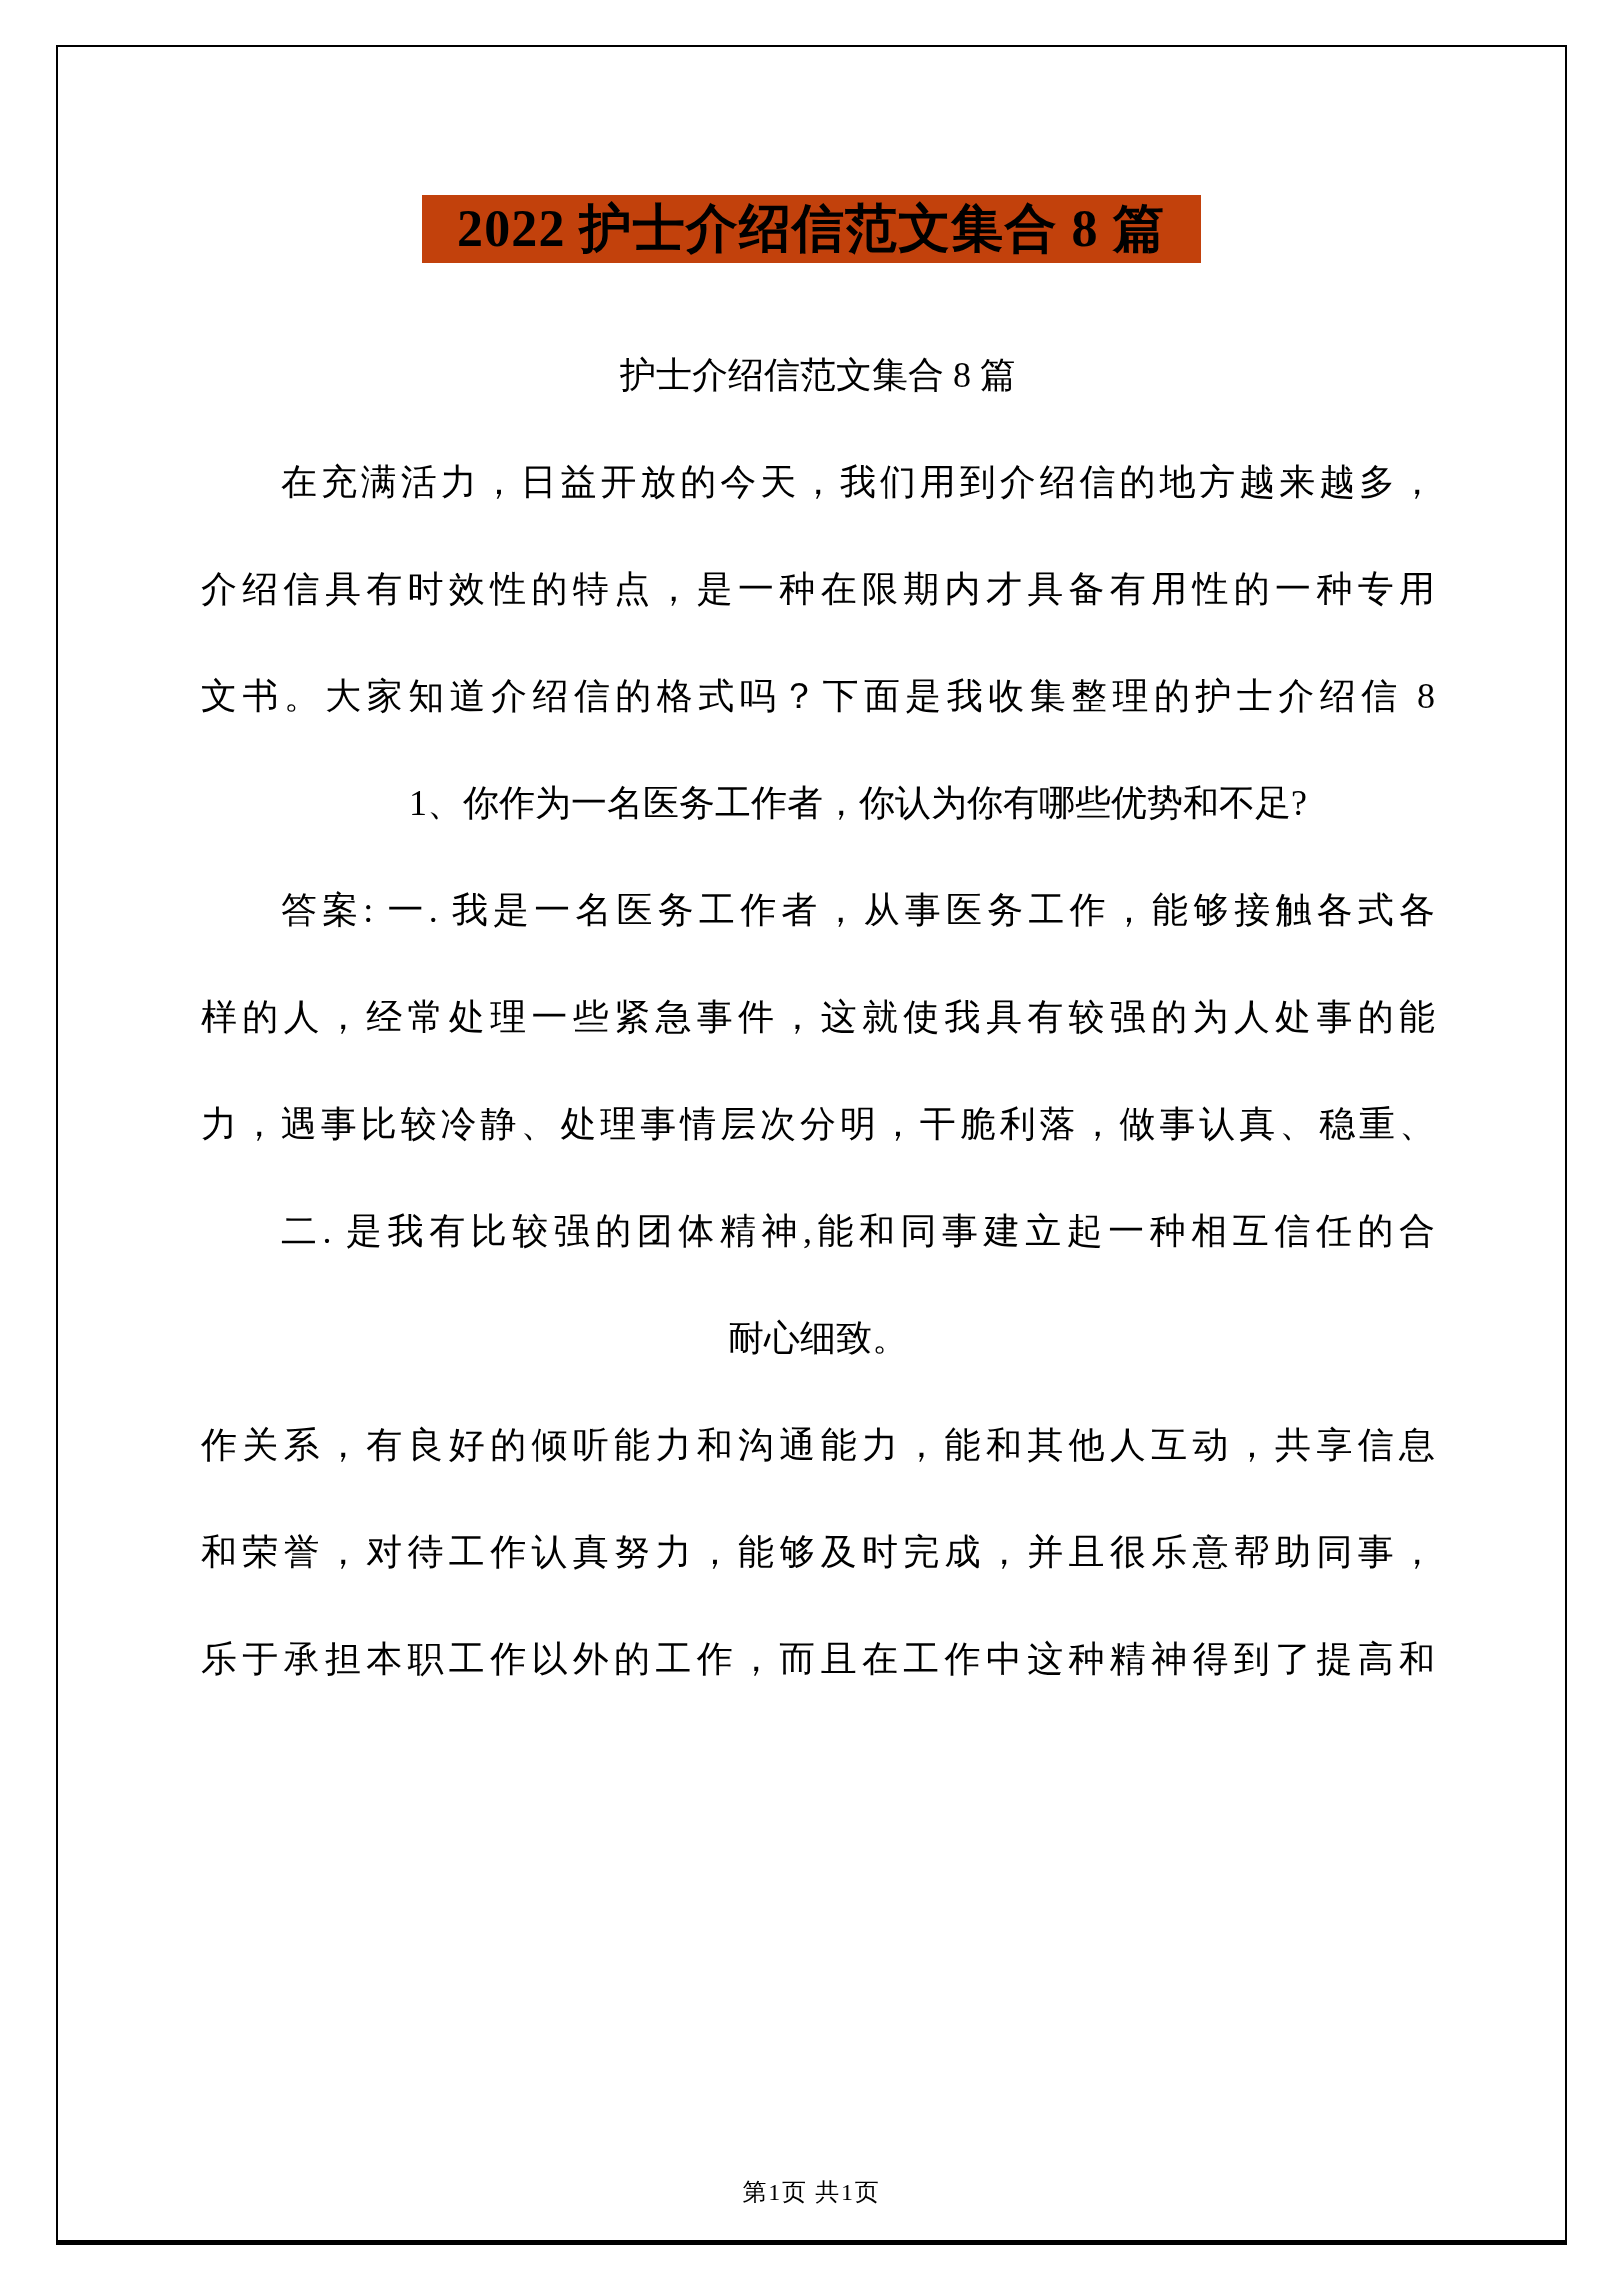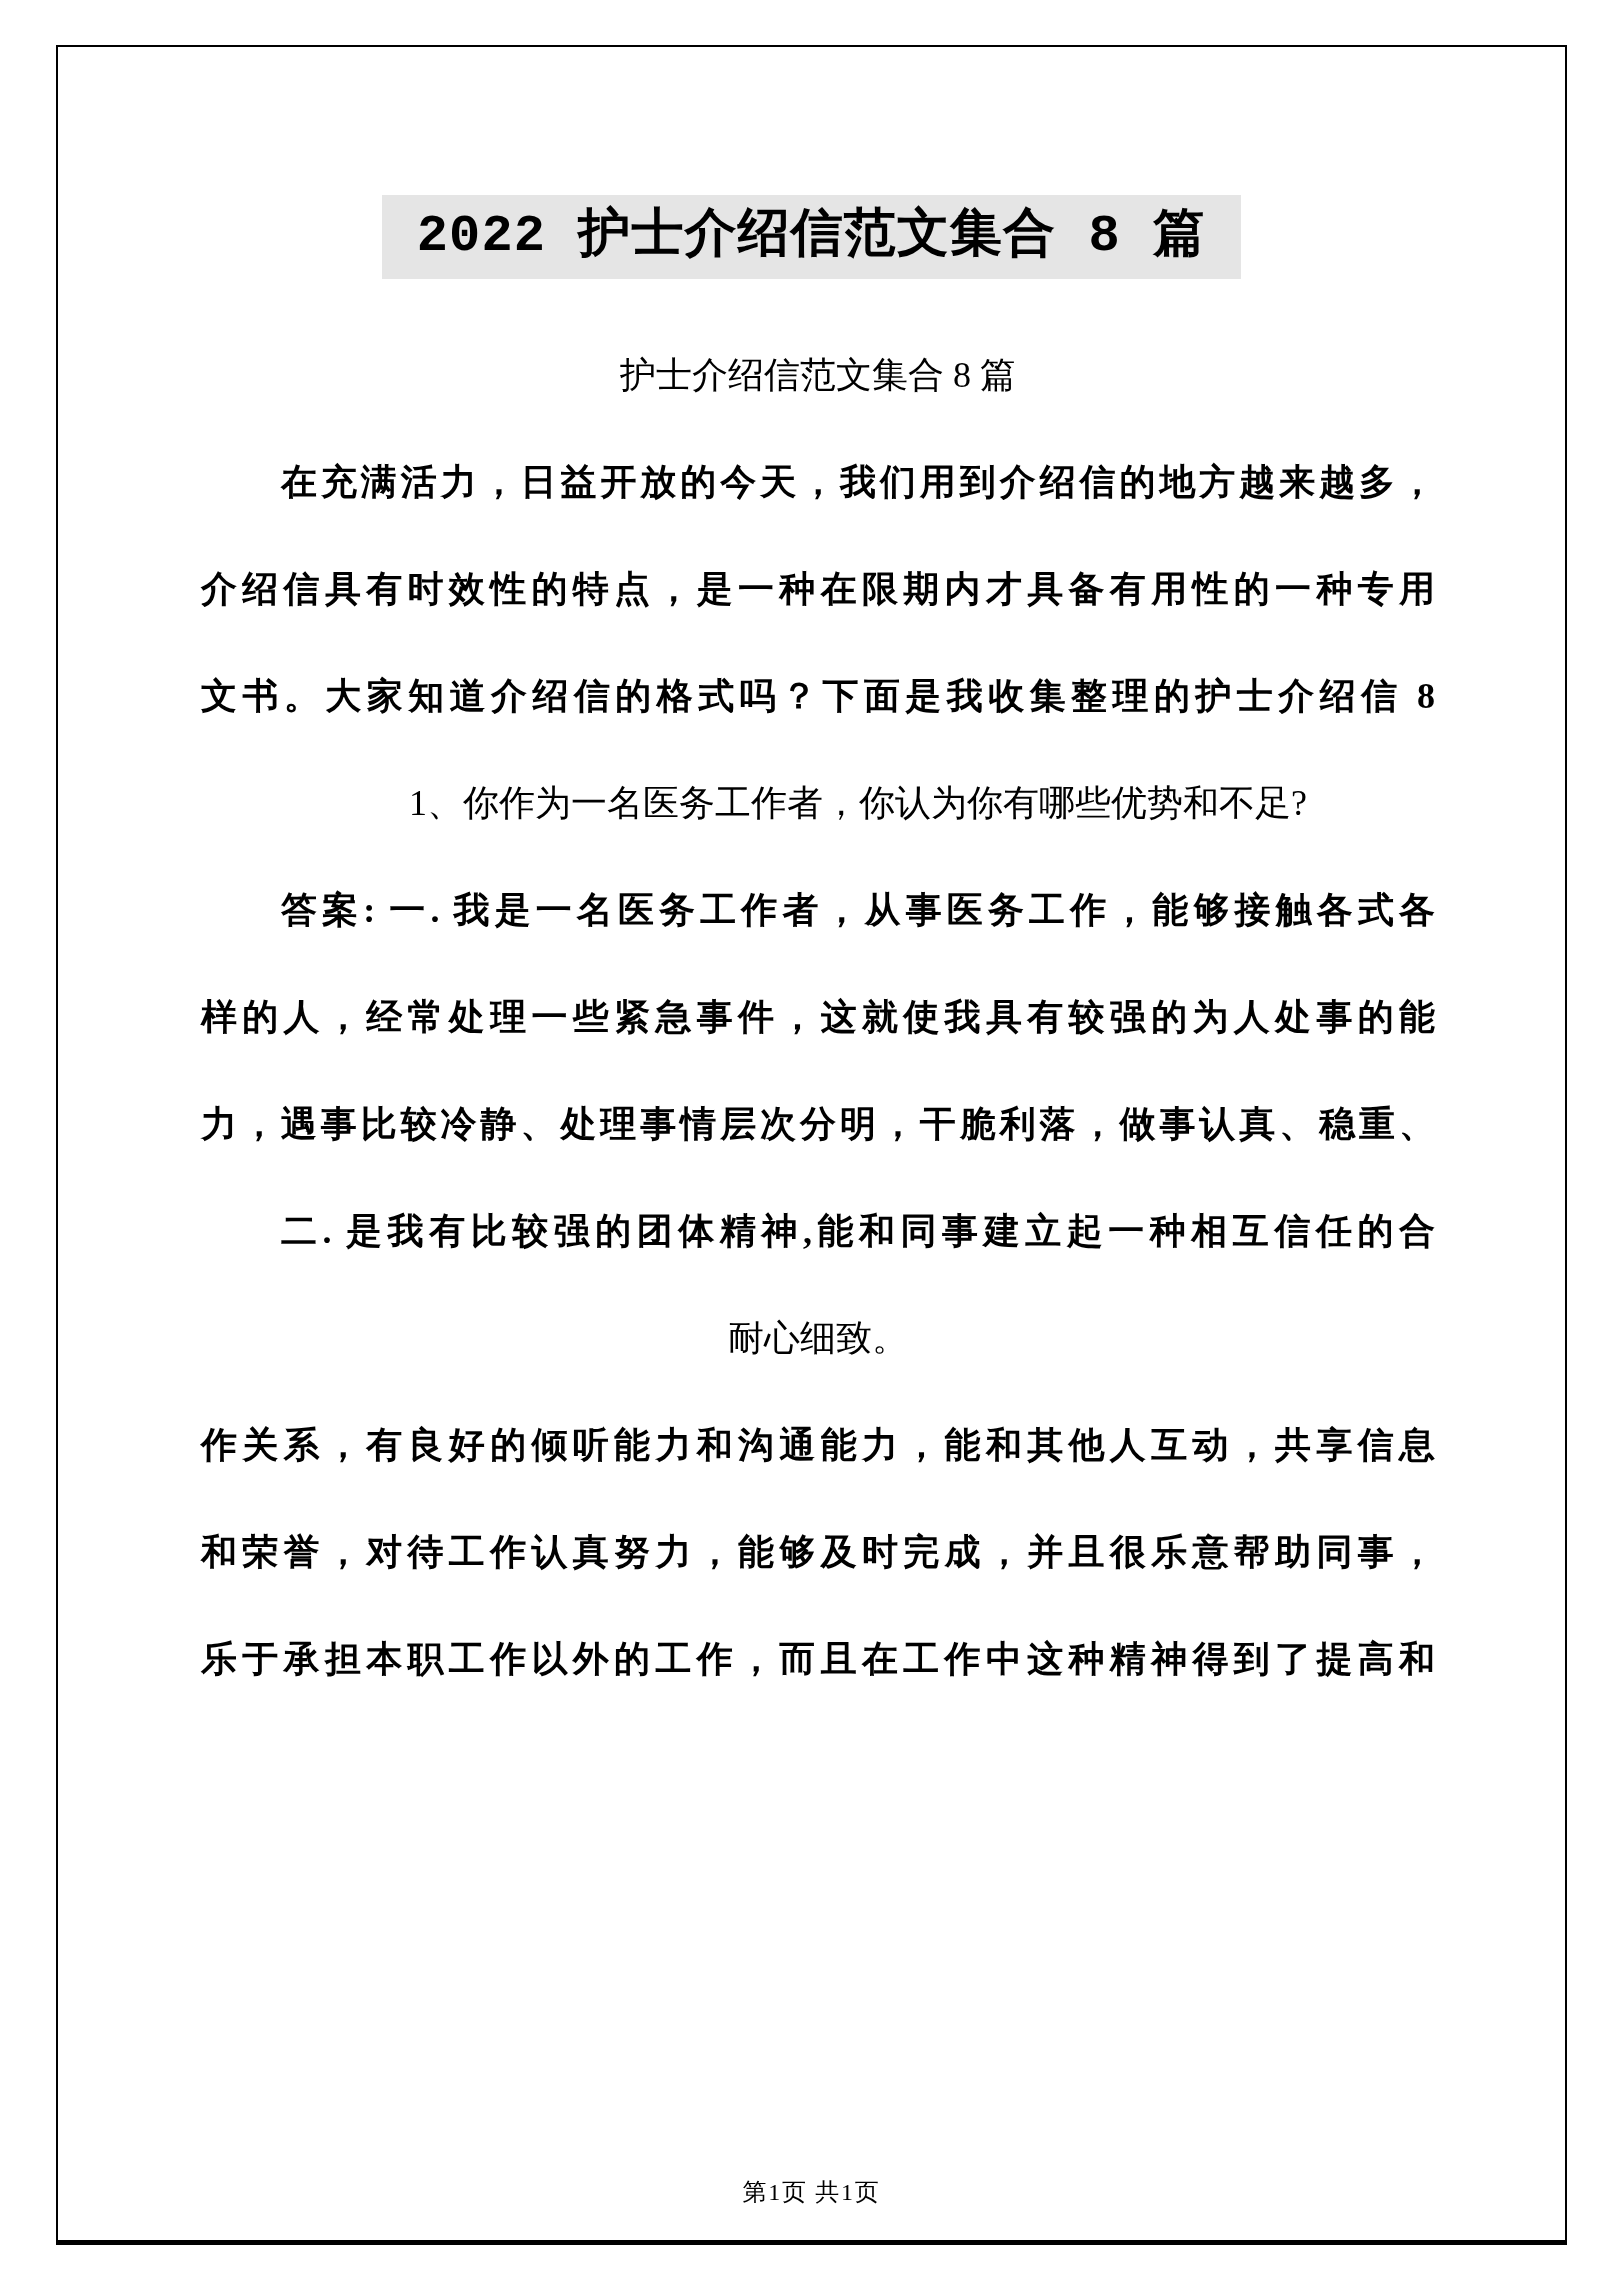--- a/index.html
+++ b/index.html
@@ -28,45 +28,43 @@
   }
   .title-wrap {
     position: absolute;
     left: 0;
     top: 195px;
     width: 100%;
     text-align: center;
   }
   .title-hl {
     display: inline-block;
-    background: #e5e5e5;
+    background: #c2410c;
     font-weight: bold;
     font-size: 52px;
     line-height: 1.0;
-    padding: 16px 35px;
+    padding: 8px 35px;
     letter-spacing: 1.1px;
-    font-family: Liberation Mono, monospace;
   }
   .content {
     position: absolute;
     left: 201px;
     top: 322px;
     width: 1234px;
     font-size: 36px;
   }
   .line {
     height: 107px;
     line-height: 107px;
     text-align: center;
   }
   .line.fill {
     text-align: justify;
     text-align-last: justify;
     text-justify: inter-character;
-    font-weight: bold;
   }
   .line.indent {
     text-indent: 80px;
   }
   .line.gap {
     margin-top: 107px;
   }
   .footer {
     position: absolute;
     left: 0;

